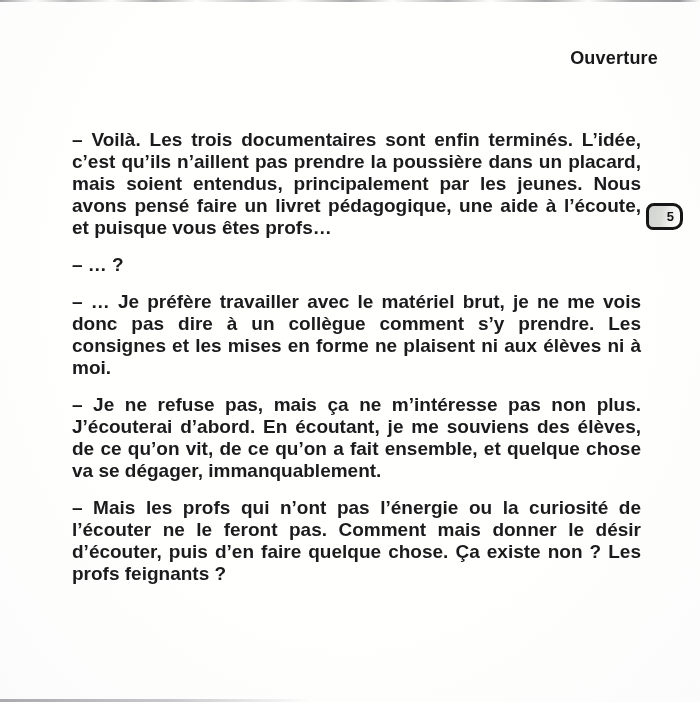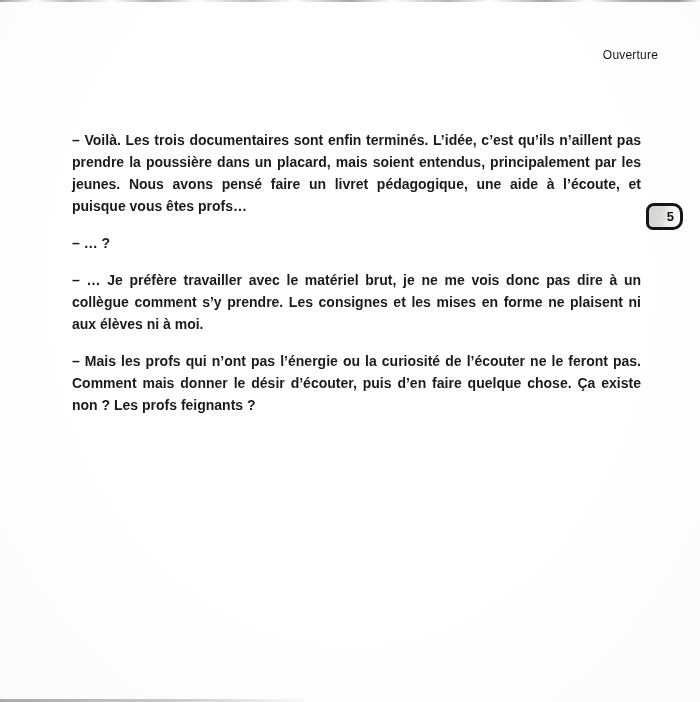--- a/index.html
+++ b/index.html
@@ -33,31 +33,31 @@
     position: absolute;
     bottom: 0; left: 0;
     width: 312px; height: 3px;
     opacity: 0.75;
     background: linear-gradient(90deg, #8e8e94 0%, #b9b9bf 55%, rgba(185,185,191,0) 100%);
   }
   .header {
     position: absolute;
     top: 48px;
     right: 42px;
-    font-size: 12px;
-    font-weight: 400;
+    font-size: 18px;
+    font-weight: 700;
     letter-spacing: 0.2px;
     color: #18181a;
   }
   .body-text {
     position: absolute;
     left: 72px;
     top: 129px;
     width: 569px;
-    font-size: 14px;
+    font-size: 19px;
     line-height: 22px;
     font-weight: 600;
     text-align: justify;
     color: #1b1b1d;
   }
   .body-text p {
     margin: 0 0 15px 0;
   }
   .page-tab {
     position: absolute;
@@ -91,18 +91,19 @@
   <div class="header">Ouverture</div>
 
   <div class="page-tab">
     <span class="num">5</span>
   </div>
 
   <div class="body-text">
     <p>– Voilà. Les trois documentaires sont enfin terminés. L’idée, c’est qu’ils n’aillent pas prendre la poussière dans un placard, mais soient entendus, principalement par les jeunes. Nous avons pensé faire un livret pédagogique, une aide à l’écoute, et puisque vous êtes profs…</p>
     <p>– … ?</p>
     <p>– … Je préfère travailler avec le matériel brut, je ne me vois donc pas dire à un collègue comment s’y prendre. Les consignes et les mises en forme ne plaisent ni aux élèves ni à moi.</p>
+    <p>– Je ne refuse pas, mais ça ne m’intéresse pas non plus. J’écouterai d’abord. En écoutant, je me souviens des élèves, de ce qu’on vit, de ce qu’on a fait ensemble, et quelque chose va se dégager, immanquablement.</p>
     <p>– Mais les profs qui n’ont pas l’énergie ou la curiosité de l’écouter ne le feront pas. Comment mais donner le désir d’écouter, puis d’en faire quelque chose. Ça existe non ? Les profs feignants ?</p>
   </div>
 
   <div class="scan-bottom"></div>
 
 </div>
 
 </body></html>

